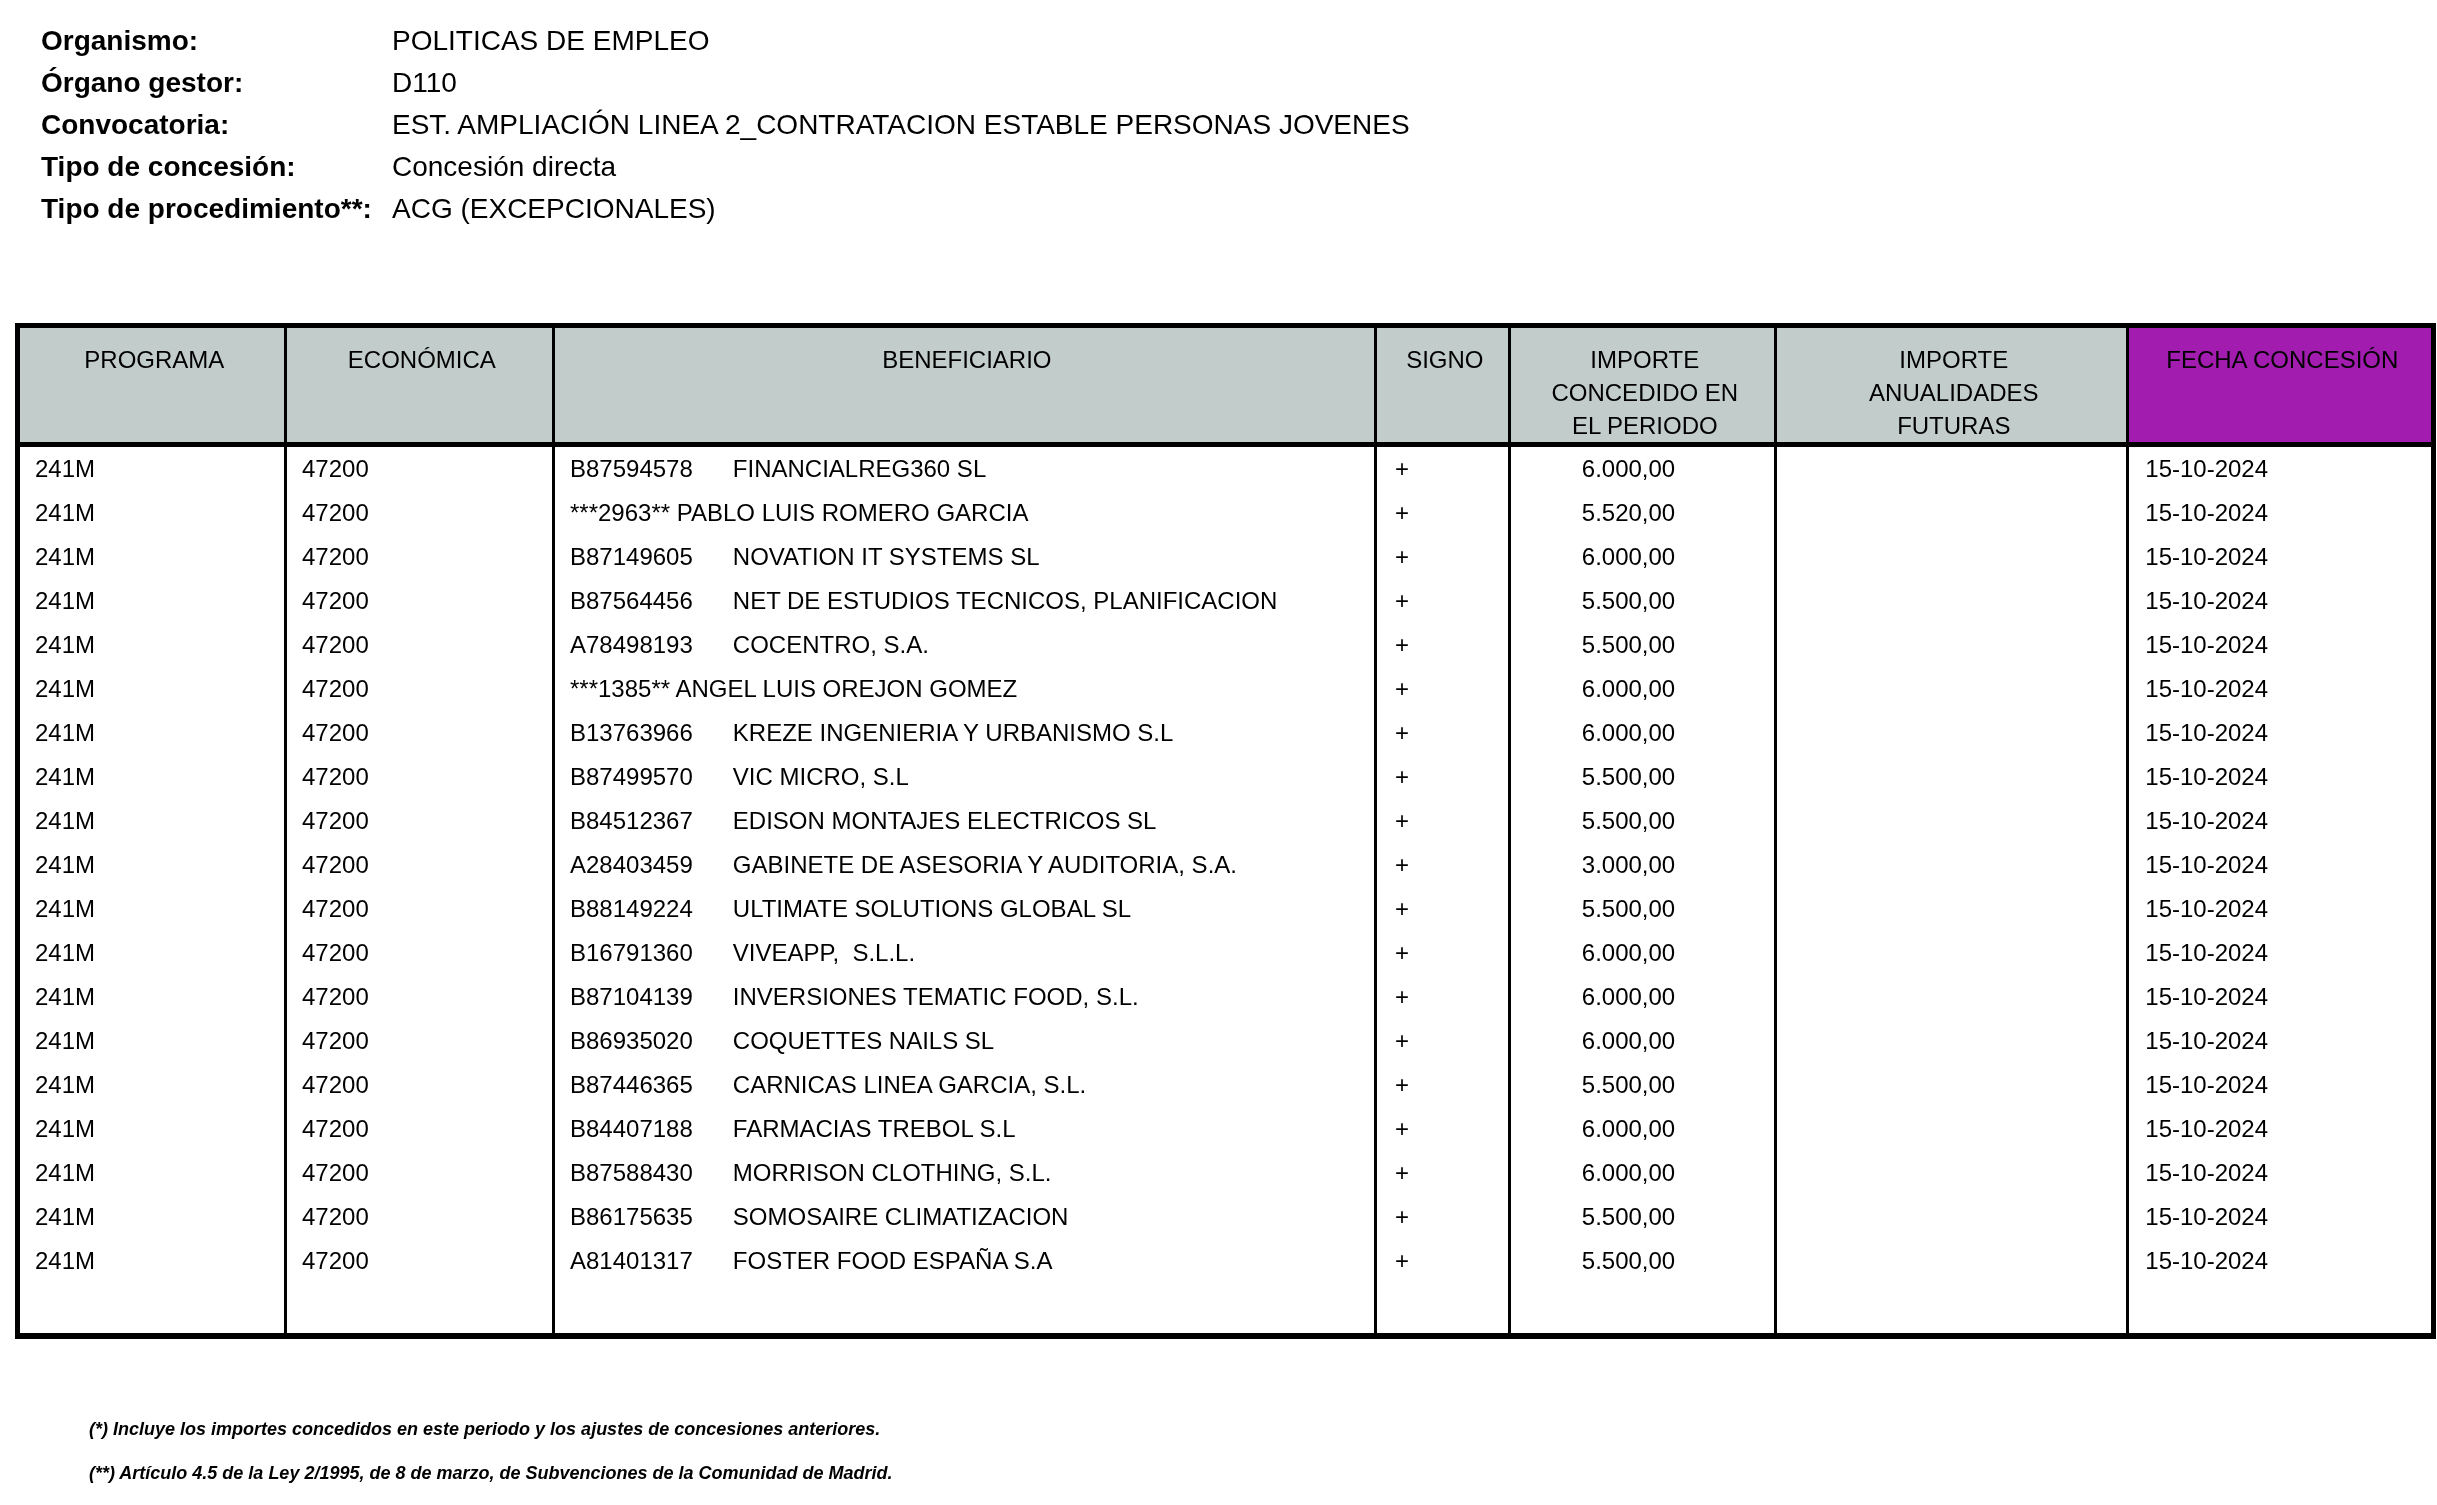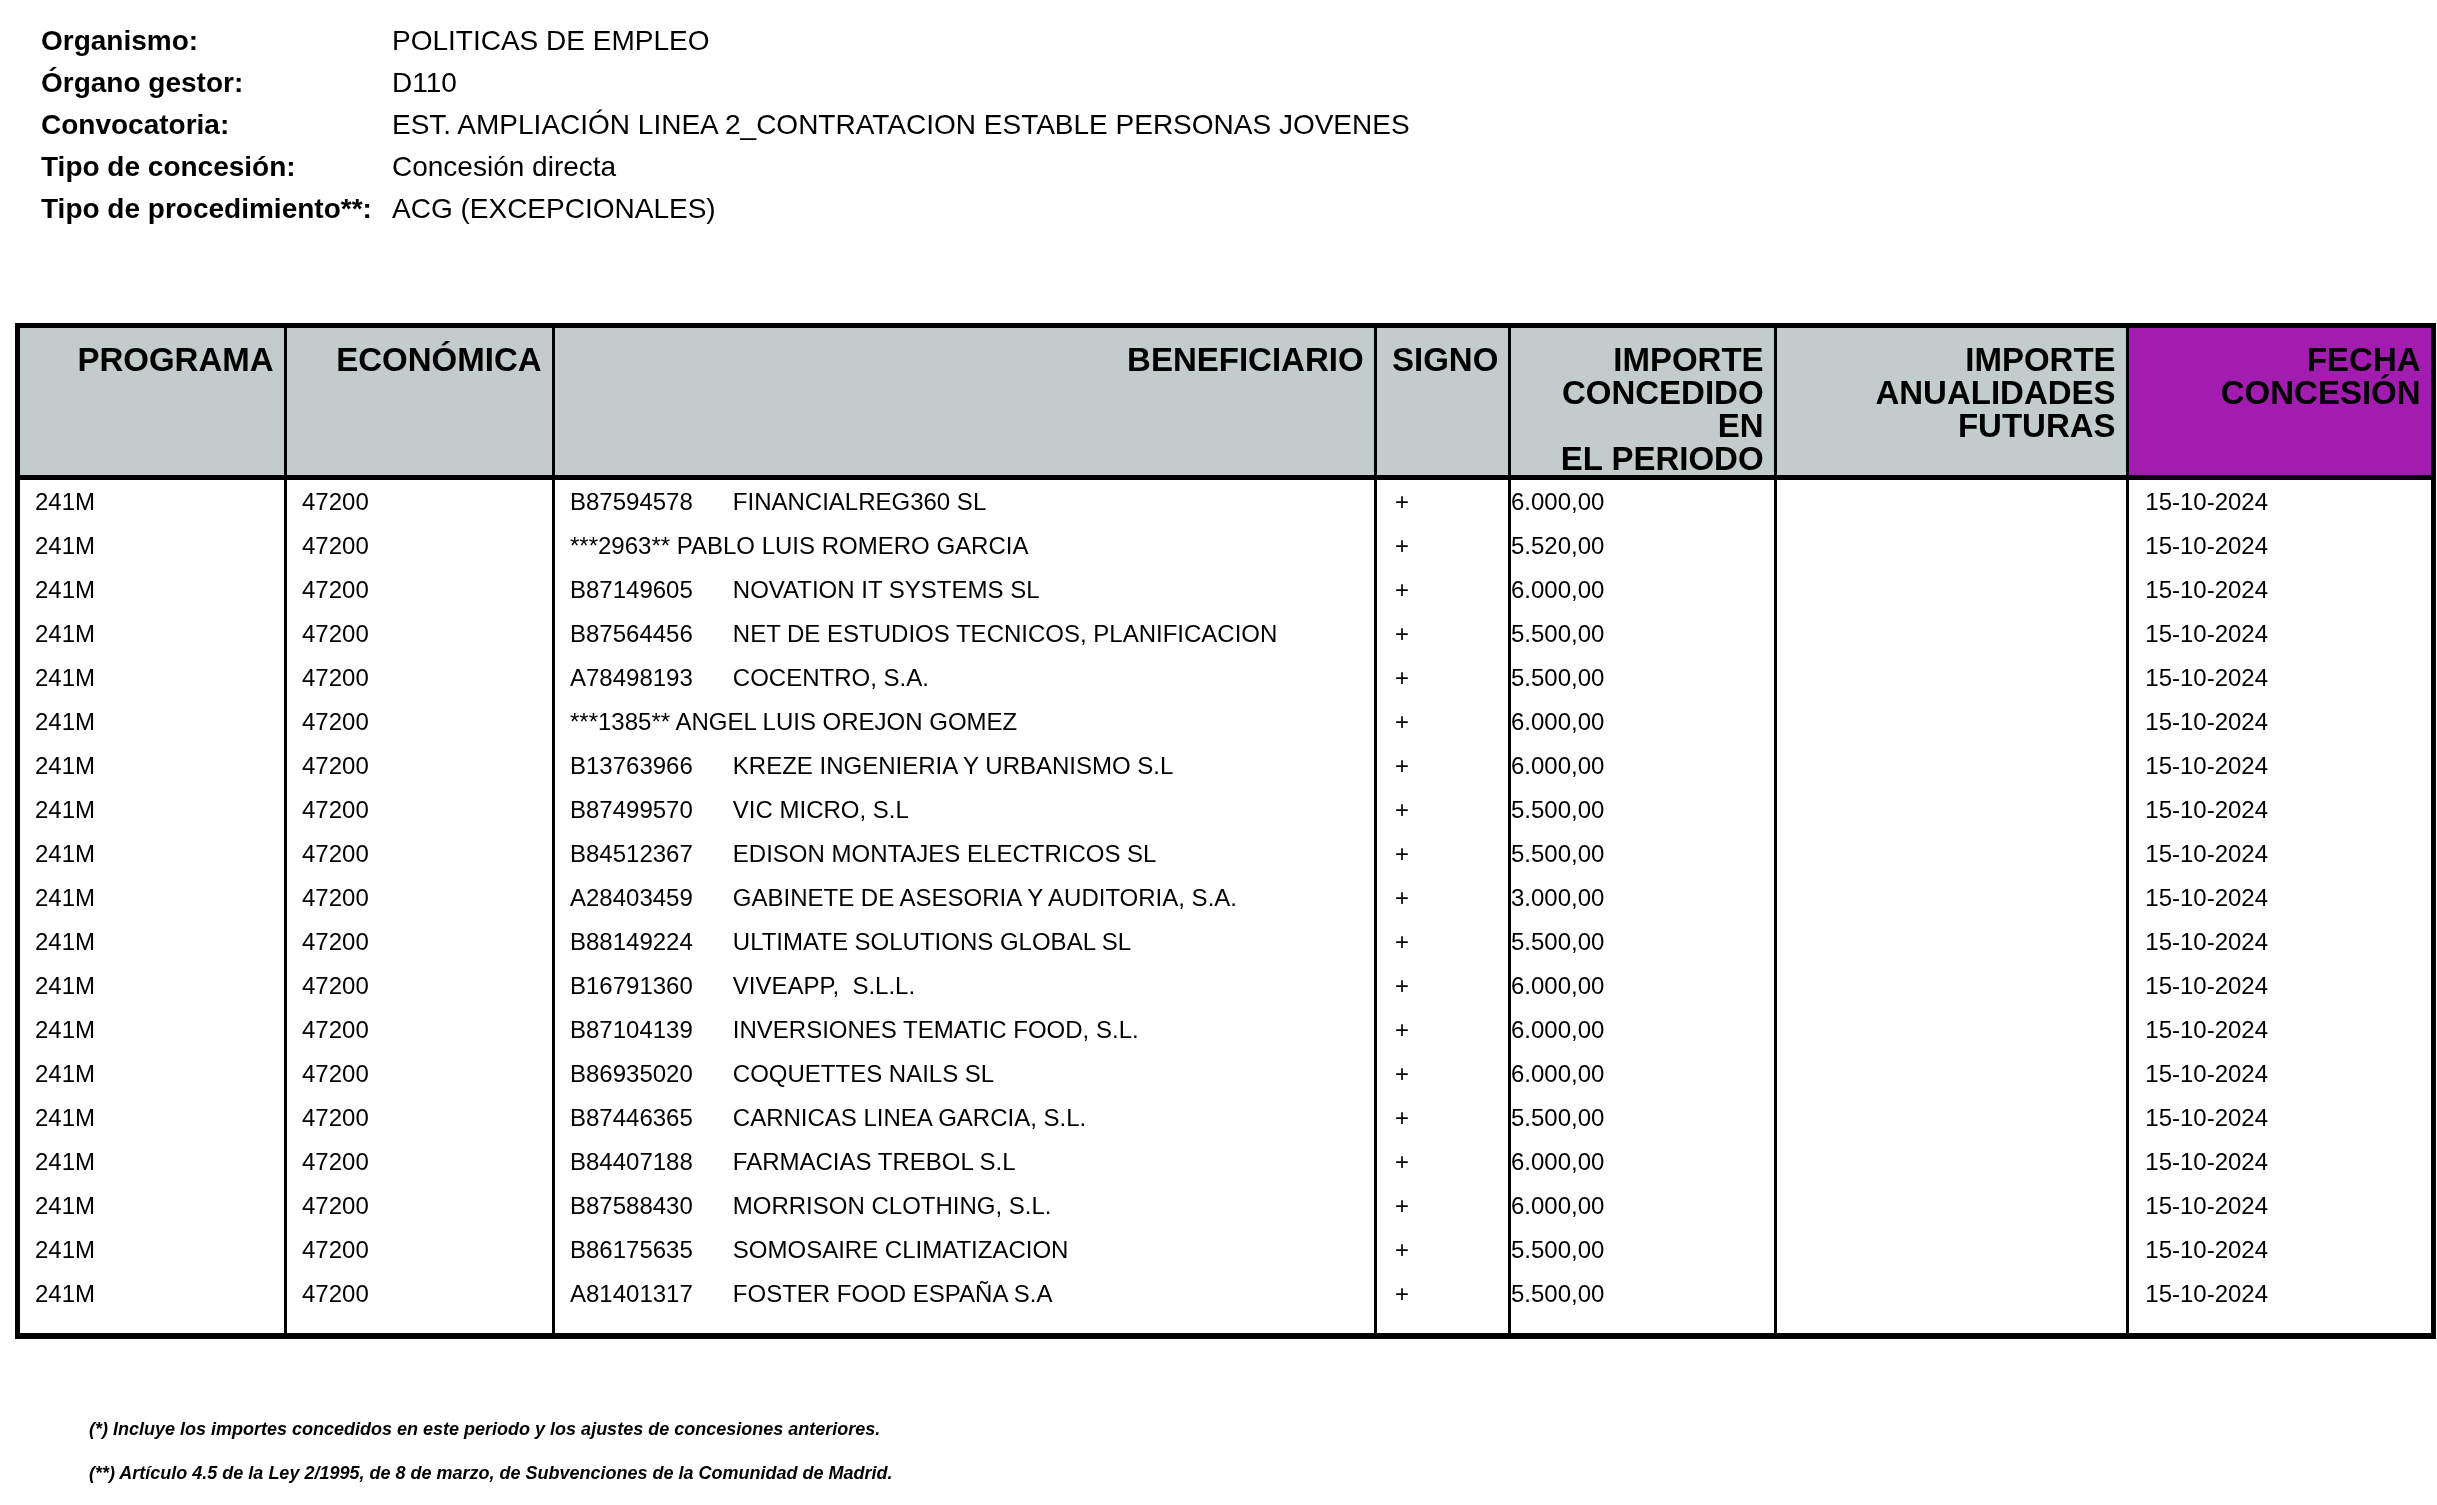--- a/index.html
+++ b/index.html
@@ -56,23 +56,23 @@
     box-sizing: border-box;
   }
   .grant-table {
     border: 5.2px solid #000;
     border-bottom-width: 6.7px;
   }
   .grant-table th {
     background: #c2ccca;
     border-left: 3px solid #000;
     border-bottom: 5.2px solid #000;
-    font-size: 33px;
-    font-weight: bold;
-    text-align: right;
+    font-size: 24px;
+    font-weight: normal;
+    text-align: center;
     vertical-align: top;
     padding: 15px 10.4px 0 15px;
     height: 117px;
     white-space: pre-line;
     line-height: 33px;
     overflow: hidden;
   }
   .grant-table th:first-child {
     border-left: none;
   }
@@ -88,21 +88,21 @@
   .grant-table td:first-child {
     border-left: none;
   }
   .grant-table tbody tr {
     height: 44px;
   }
   .grant-table tbody tr.filler-row {
     height: auto;
   }
   td.cell-importe {
-    text-align: left;
+    text-align: center;
     padding-right: 28px;
     padding-left: 0;
   }
   td.cell-signo {
     padding-left: 18px;
   }
   td.cell-fecha {
     padding-left: 16.3px;
   }
 

